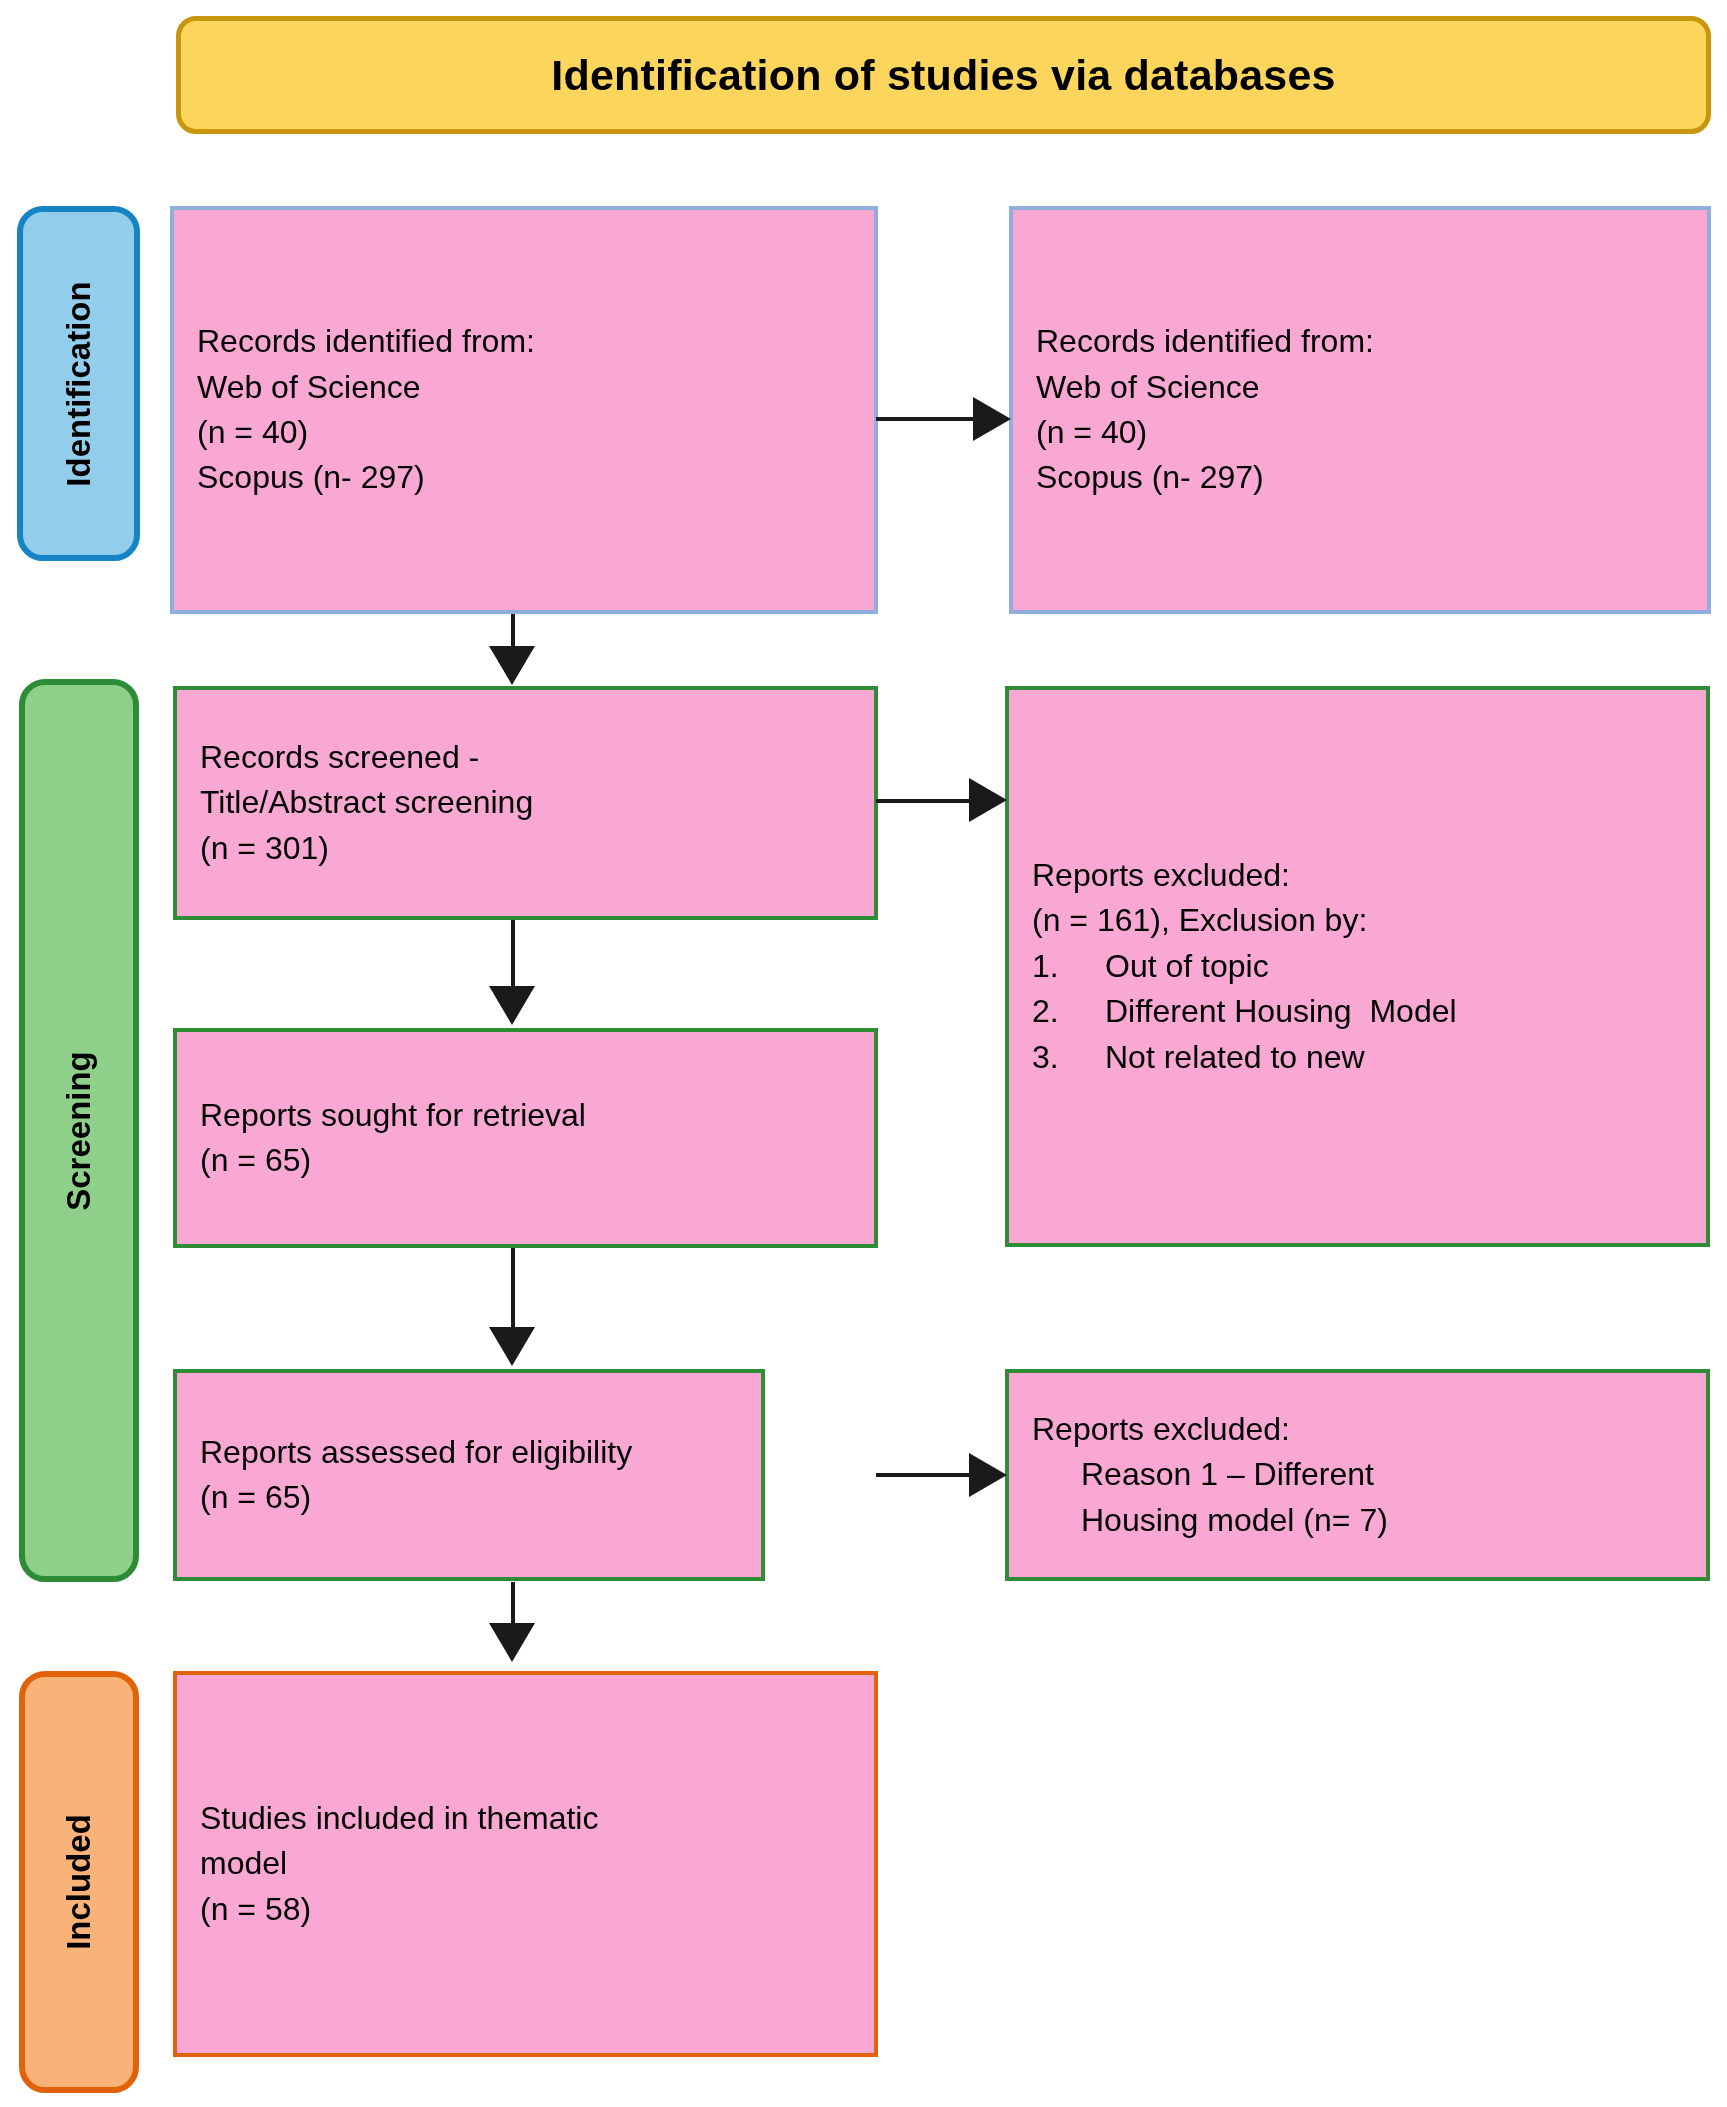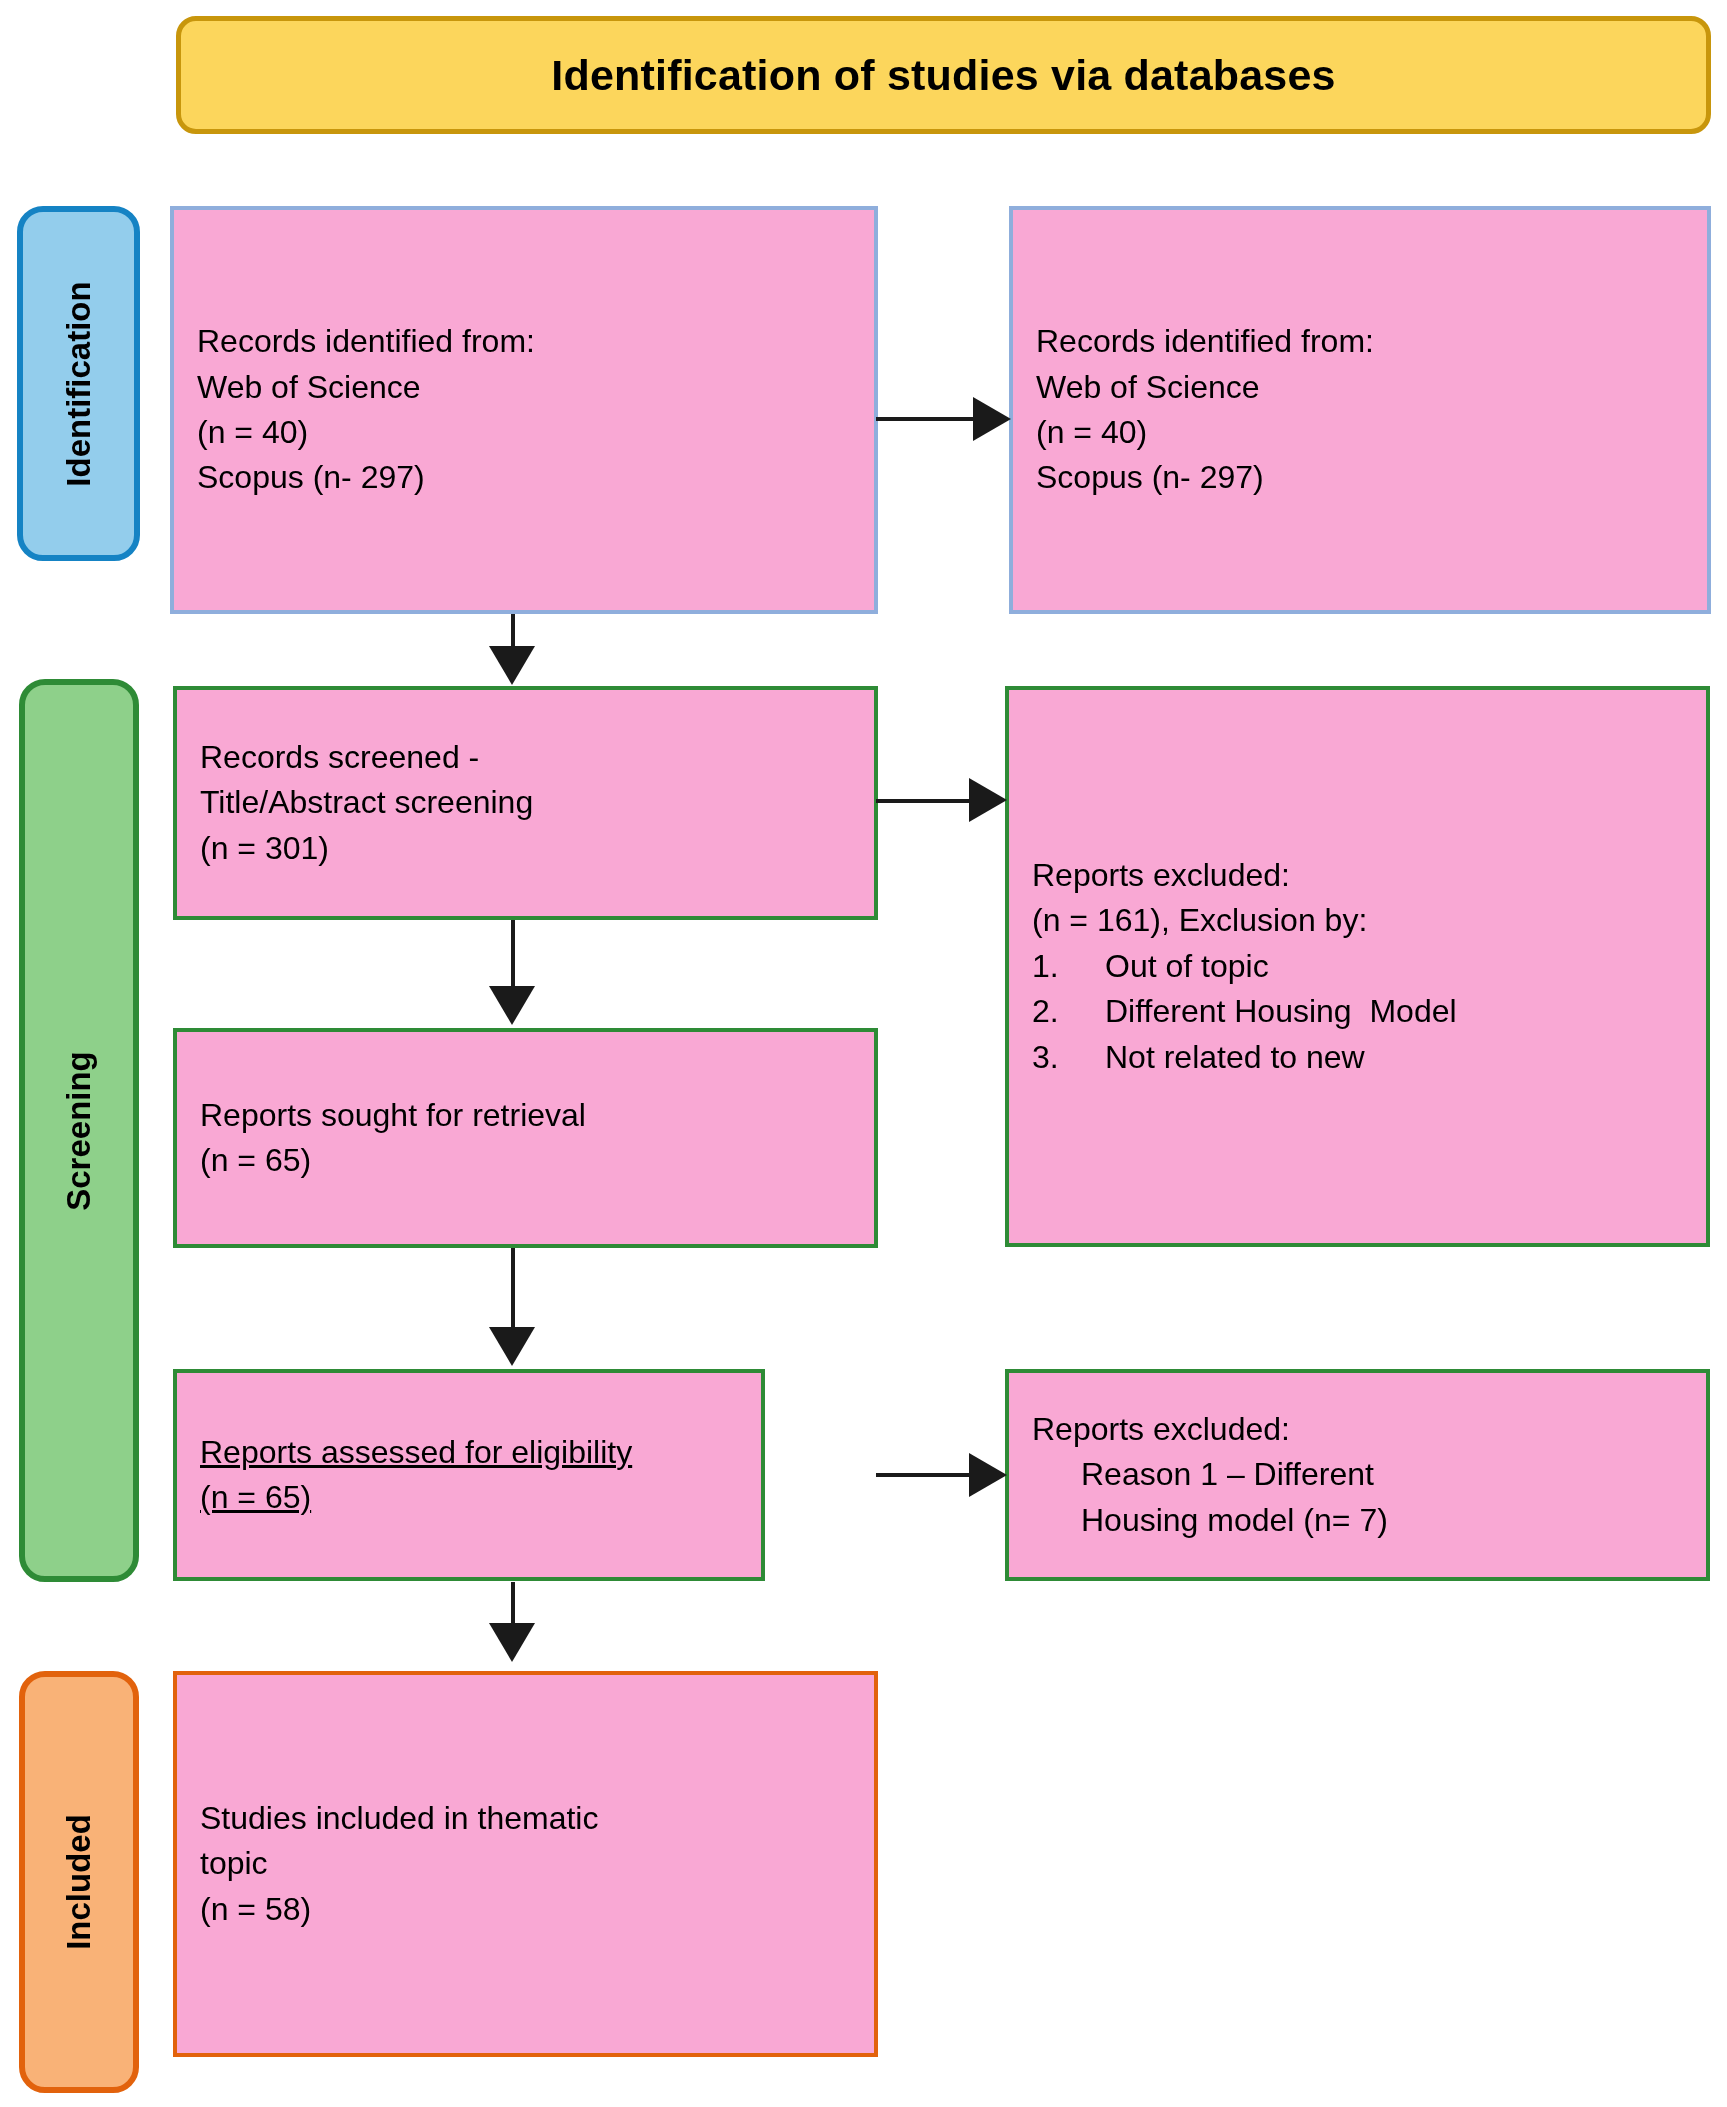--- a/index.html
+++ b/index.html
@@ -208,39 +208,39 @@
     </div>
   </div>
 
   <div class="flow-box green" style="left:173px; top:1028px; width:705px; height:220px;">
     <div class="box-text">
       <div class="line">Reports sought for retrieval</div>
       <div class="line">(n = 65)</div>
     </div>
   </div>
 
-  <div class="flow-box green" style="left:173px; top:1369px; width:592px; height:212px;text-decoration:underline;">
+  <div class="flow-box green" style="left:173px; top:1369px; width:592px; height:212px;">
     <div class="box-text">
       <div class="line">Reports assessed for eligibility</div>
       <div class="line">(n = 65)</div>
     </div>
   </div>
 
   <div class="flow-box green" style="left:1005px; top:1369px; width:705px; height:212px;">
     <div class="box-text">
       <div class="line">Reports excluded:</div>
       <div class="indent-line">Reason 1 – Different</div>
       <div class="indent-line">Housing model (n= 7)</div>
     </div>
   </div>
 
   <div class="flow-box orange" style="left:173px; top:1671px; width:705px; height:386px;">
     <div class="box-text">
       <div class="line">Studies included in thematic</div>
-      <div class="line">topic</div>
+      <div class="line">model</div>
       <div class="line">(n = 58)</div>
     </div>
   </div>
 
   <div class="h-line" style="left:876px; top:417px; width:99px;"></div>
   <div class="arrow-right" style="left:973px; top:397px;"></div>
 
   <div class="v-line" style="left:511px; top:614px; width:3.8px; height:34px;"></div>
   <div class="arrow-down" style="left:489px; top:646px;"></div>
 

